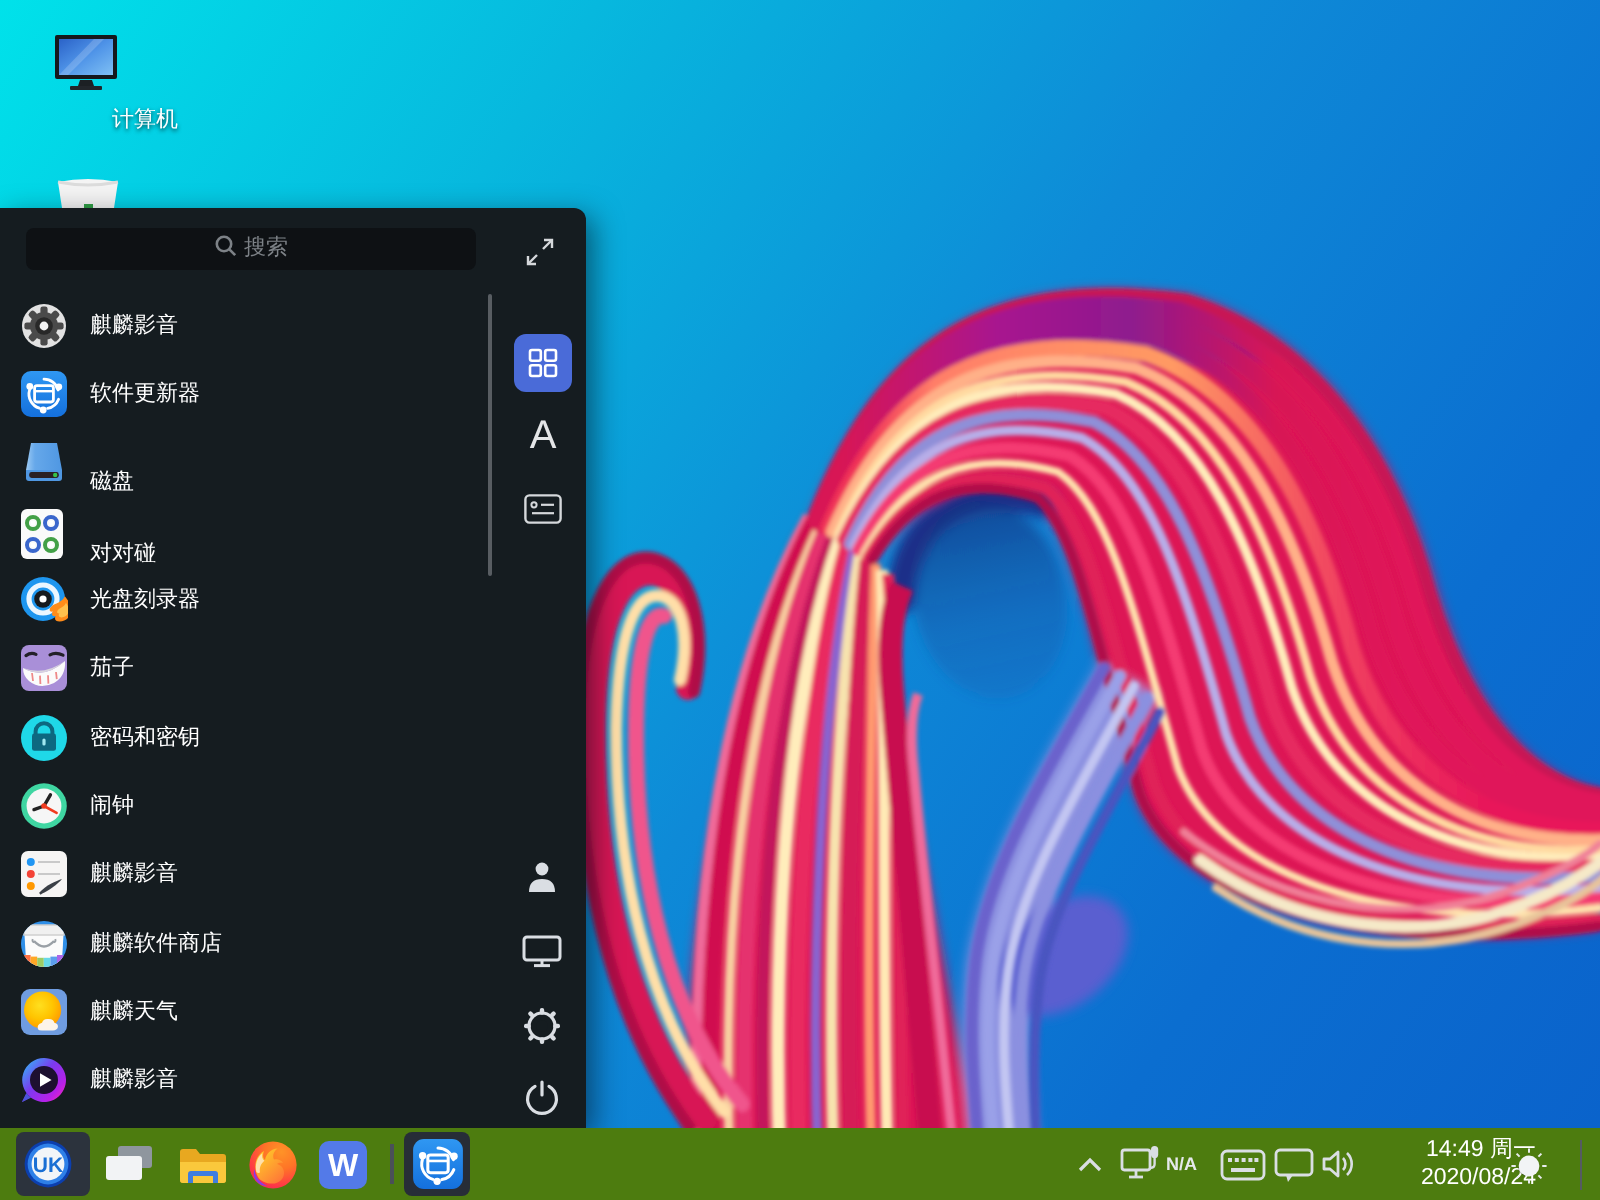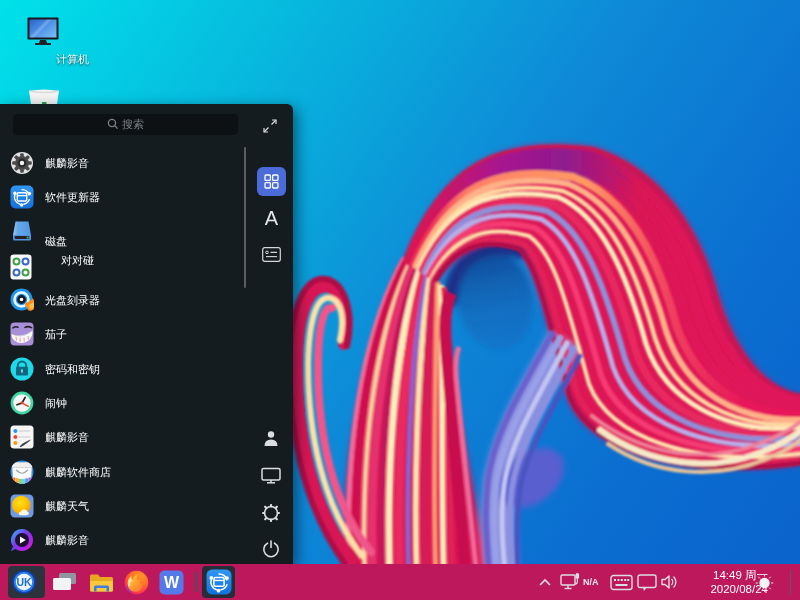--- a/index.html
+++ b/index.html
@@ -181,21 +181,21 @@
             <circle cx="6.5" cy="18.5" r="3" stroke="#3a66cc"></circle>
             <circle cx="15.5" cy="18.5" r="3" stroke="#43a047"></circle>
           </g>
 <g fill="#fff">
             <rect x="5.5" y="6.5" width="2" height="2"></rect>
             <rect x="14.5" y="6.5" width="2" height="2"></rect>
             <rect x="5.5" y="17.5" width="2" height="2"></rect>
             <rect x="14.5" y="17.5" width="2" height="2"></rect>
           </g>
         </svg></div>
-<div class="row-label" style="top:144px;margin-left:16px;">对对碰</div>
+<div class="row-label" style="top:161px;">对对碰</div>
 <div class="abs" style="left:10px;top:183.8px;width:24px;height:24px;"><svg width="24" height="24" viewBox="0 0 24 24">
           <circle cx="11.5" cy="11.5" r="11" fill="#1e96ef"></circle>
 <circle cx="11.5" cy="11.5" r="7" fill="none" stroke="#eaf6ff" stroke-width="2.6"></circle>
 <circle cx="11.5" cy="11.5" r="4.4" fill="#16191d"></circle>
           <circle cx="11.5" cy="11.5" r="1.8" fill="#fff"></circle>
 <g transform="translate(3.2,-1.2) scale(1.08)">
             <path d="M17.8 10.5 C19.8 13 21 15 20.6 17.8 C20.2 20.4 18 22.2 15.4 22.2 C13.6 22.2 12.8 21.2 13.5 19.6 C12 20 11.4 18.9 12.2 17.6 C10.6 17.9 10.3 16.5 11.5 15.3 C13.3 13.6 16.6 13.4 17.8 10.5 Z" fill="#ff8c1a"></path>
 <path d="M18.3 13.5 C19.5 15.2 19.8 16.4 19.4 18 C19 19.5 17.6 20.4 16.1 20.3 C15 20.2 14.6 19.4 15.3 18.4 C14.2 18.6 13.9 17.7 14.6 16.9 C15.9 15.5 17.9 15.3 18.3 13.5 Z" fill="#ffc14d"></path>
           </g>
         </svg></div>
@@ -344,21 +344,21 @@
           <rect x="3" y="14.8" width="3" height="2.2" rx="1" transform="rotate(-45 4.5 15.9)"></rect>
           <rect x="14" y="14.8" width="3" height="2.2" rx="1" transform="rotate(45 15.5 15.9)"></rect>
         </g>
 <circle cx="10" cy="10" r="3" fill="#151c20"></circle>
       </svg>
 <svg class="abs" style="left:262px;top:436px" width="18" height="18" viewBox="0 0 18 18">
 <path d="M5.5 3.2 A 7.2 7.2 0 1 0 12.5 3.2" fill="none" stroke="#dadee3" stroke-width="1.6" stroke-linecap="round"></path>
 <line x1="9" y1="1" x2="9" y2="7.5" stroke="#dadee3" stroke-width="1.6" stroke-linecap="round"></line>
       </svg>
 </div>
-    <div class="abs" style="left:0px;top:564px;width:800px;height:36px;background:#be185d;">
+    <div class="abs" style="left:0px;top:564px;width:800px;height:36px;background:#4d7c0f;">
 <div class="abs" style="left:8px;top:2px;width:37px;height:32px;background:#2c333d;border-radius:4px;"></div>
 <svg class="abs" style="left:12px;top:6px" width="24" height="24" viewBox="0 0 24 24">
 <circle cx="12" cy="12" r="11.7" fill="#0c3fae"></circle>
 <circle cx="12" cy="12" r="10.2" fill="#2e80e8"></circle>
 <circle cx="12" cy="12" r="8.2" fill="#f2f5f8"></circle>
 <text x="12" y="15.8" text-anchor="middle" font-family="Liberation Sans,sans-serif" font-size="10.5" font-weight="bold" fill="#1a6fd4">UK</text>
       </svg>
 <svg class="abs" style="left:52px;top:8px" width="25" height="20" viewBox="0 0 25 20">
 <rect x="7" y="1" width="17" height="11" rx="1.5" fill="#8f969e"></rect>
 <rect x="1" y="6" width="18" height="12" rx="1.5" fill="#f2f3f5"></rect>

